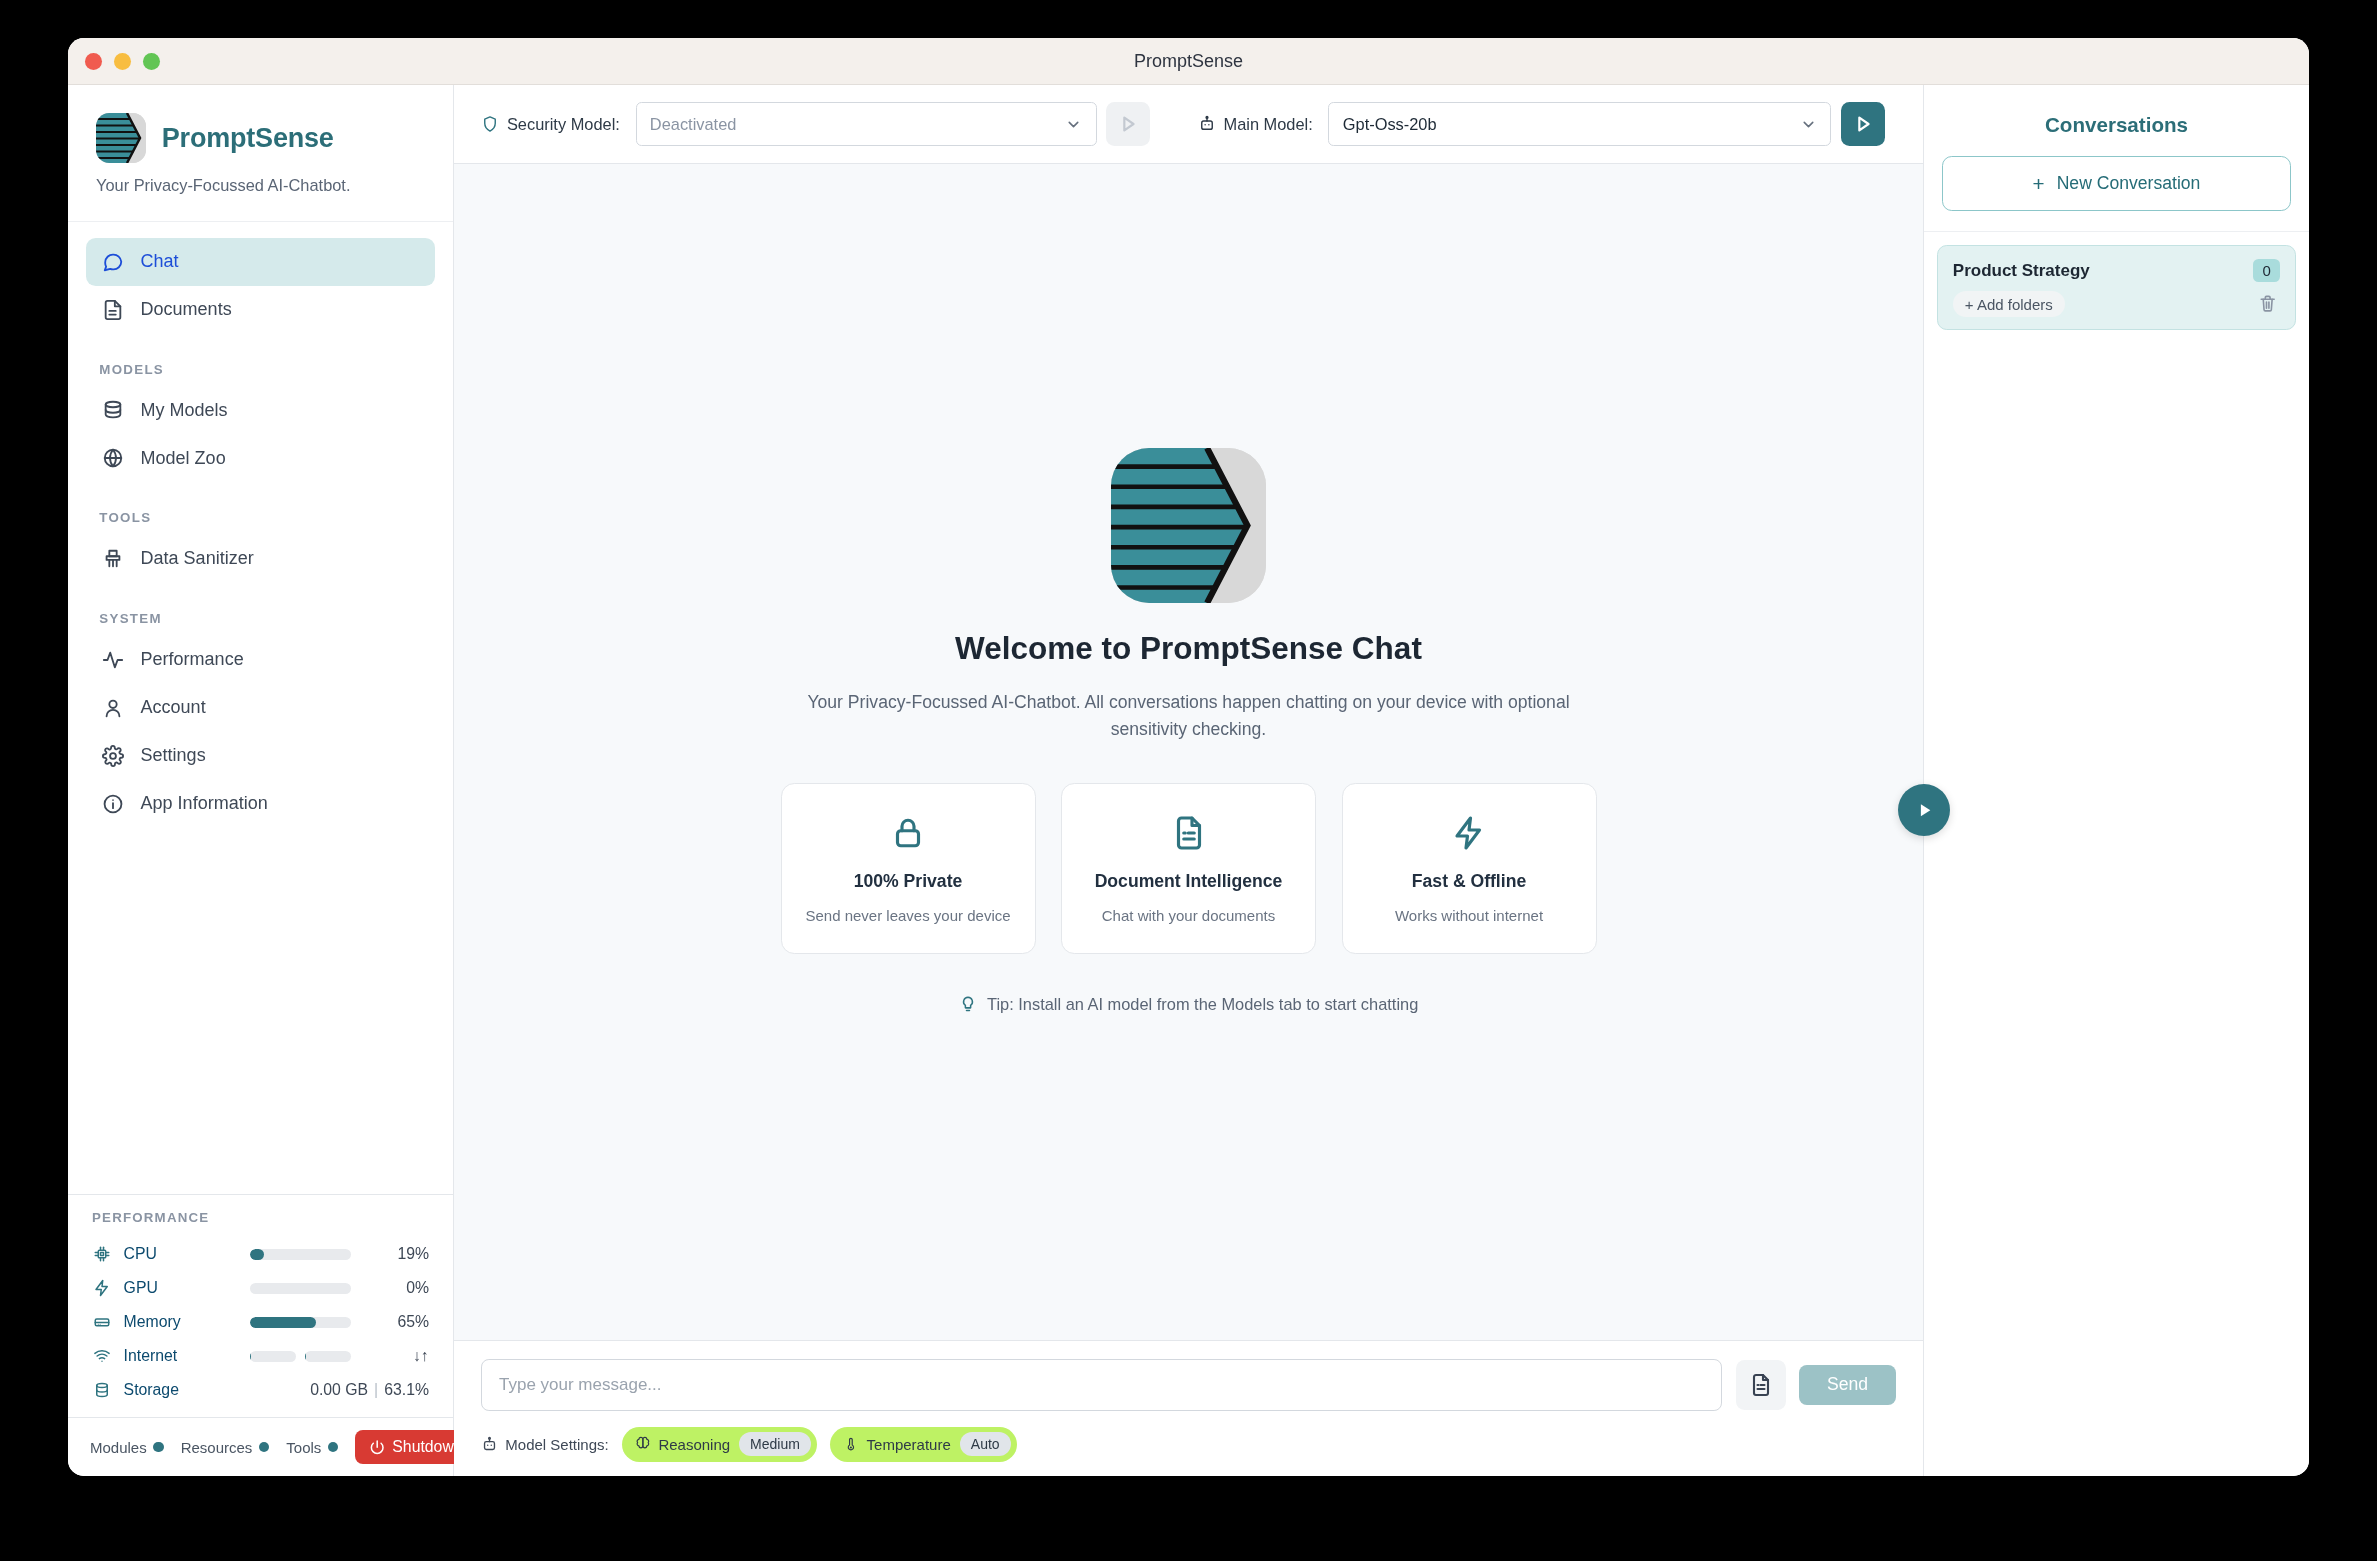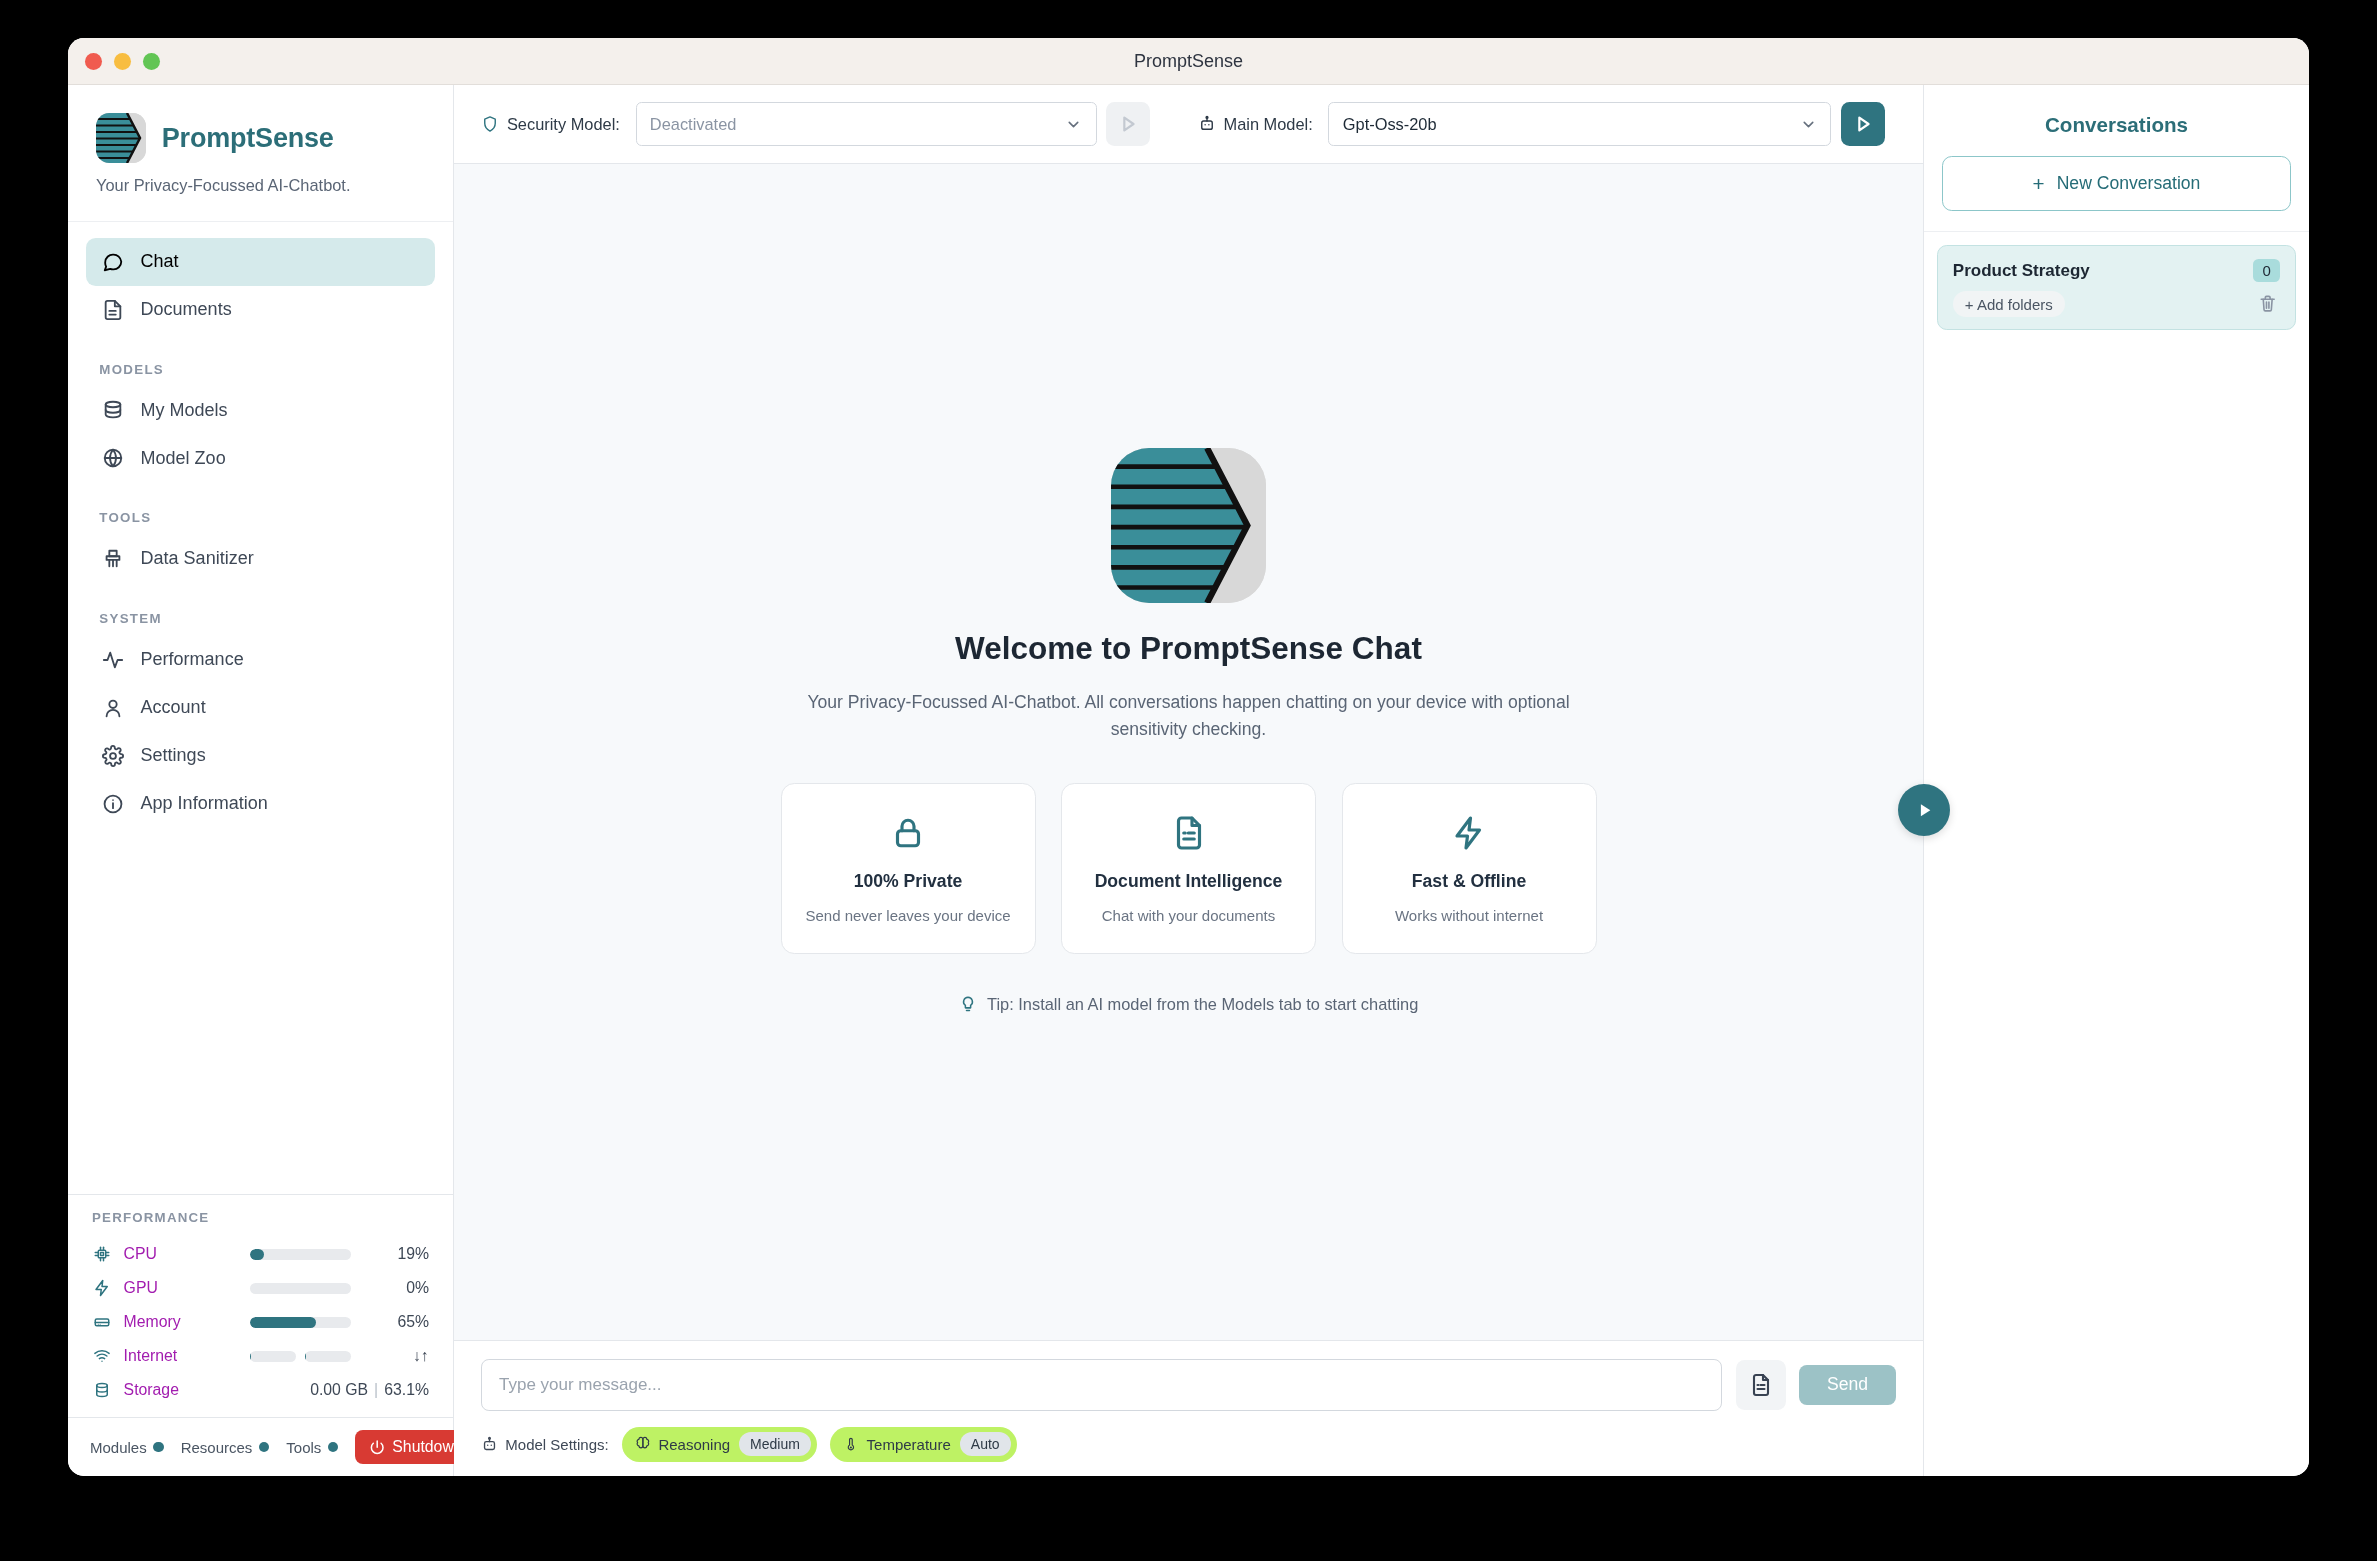--- a/index.html
+++ b/index.html
@@ -104,21 +104,21 @@
     display: flex;
     align-items: center;
     gap: 15.8px;
     height: 48px;
     padding: 0 15.8px;
     border-radius: 9.7px;
     cursor: pointer;
     color: #3E4856;
     font-size: 18px;
   }
-  .nav-item.active { background: #D5EAEB; color: #000000; text-align: right; }
+  .nav-item.active { background: #D5EAEB; color: #1d4ed8; text-align: right; }
   .nav-item .ico { width: 23px; height: 23px; flex: 0 0 23px; display: flex; align-items: center; justify-content: center; }
   .nav-item svg { width: 22px; height: 22px; stroke: currentColor; fill: none; stroke-width: 2; stroke-linecap: round; stroke-linejoin: round; }
 
   
   #perf {
     border-top: 1.2px solid #E4E7EB;
     padding: 15.8px 24px 9.7px 24px;
   }
   .perf-title {
     font-size: 13.3px;
@@ -128,21 +128,21 @@
     margin-bottom: 12px;
   }
   .perf-row {
     display: flex;
     align-items: center;
     height: 34px;
     gap: 11px;
   }
   .perf-ico { width: 20.6px; flex: 0 0 20.6px; display: flex; align-items: center; justify-content: center; color: #2F7480; }
   .perf-ico svg { width: 18px; height: 18px; stroke: currentColor; fill: none; stroke-width: 2; stroke-linecap: round; stroke-linejoin: round; }
-  .perf-label { font-size: 15.8px; color: #a21caf; width: 115px; flex: 0 0 115px; }
+  .perf-label { font-size: 15.8px; color: #0c4a6e; width: 115px; flex: 0 0 115px; }
   .perf-bar-wrap { flex: 1; display: flex; align-items: center; gap: 8.5px; }
   .perf-bar {
     height: 11px;
     background: #E8EAED;
     border-radius: 5.5px;
     flex: 1;
     overflow: hidden;
   }
   .perf-bar > i { display: block; height: 100%; background: #2F7480; border-radius: 5.5px; }
   .perf-val {

